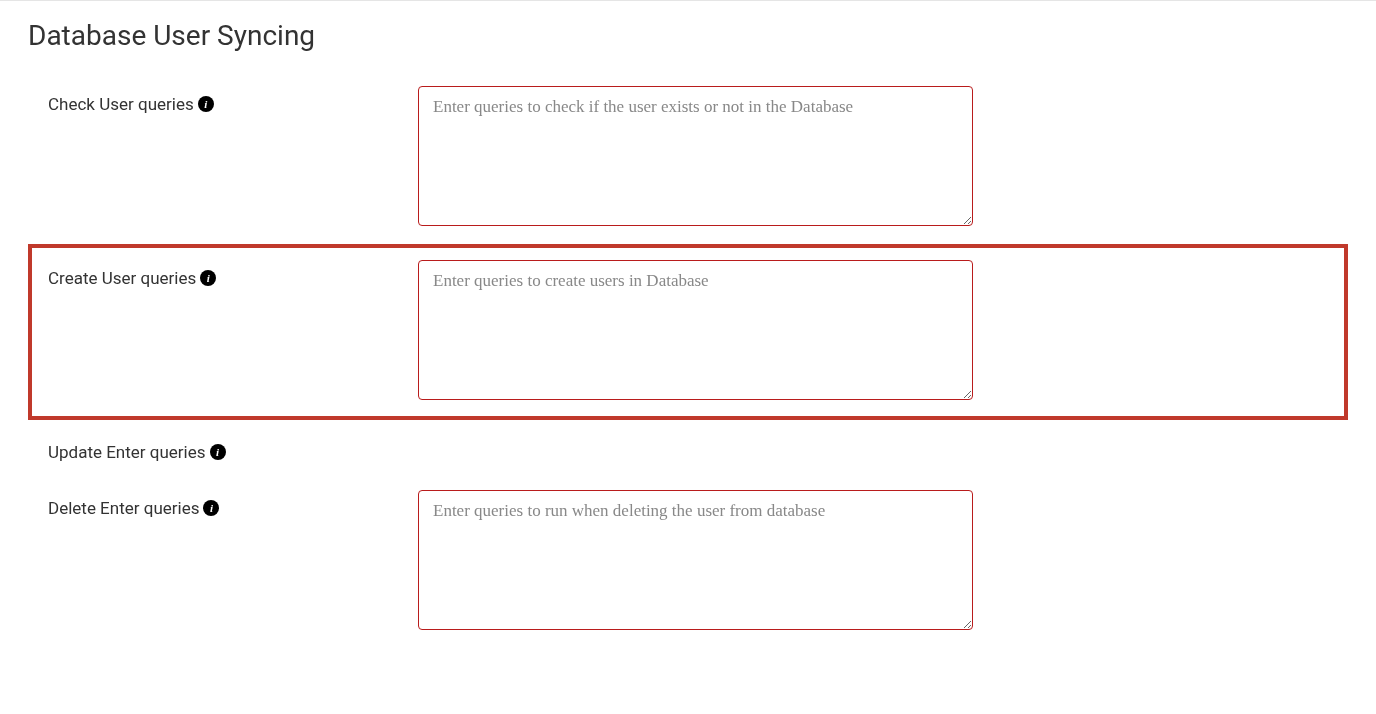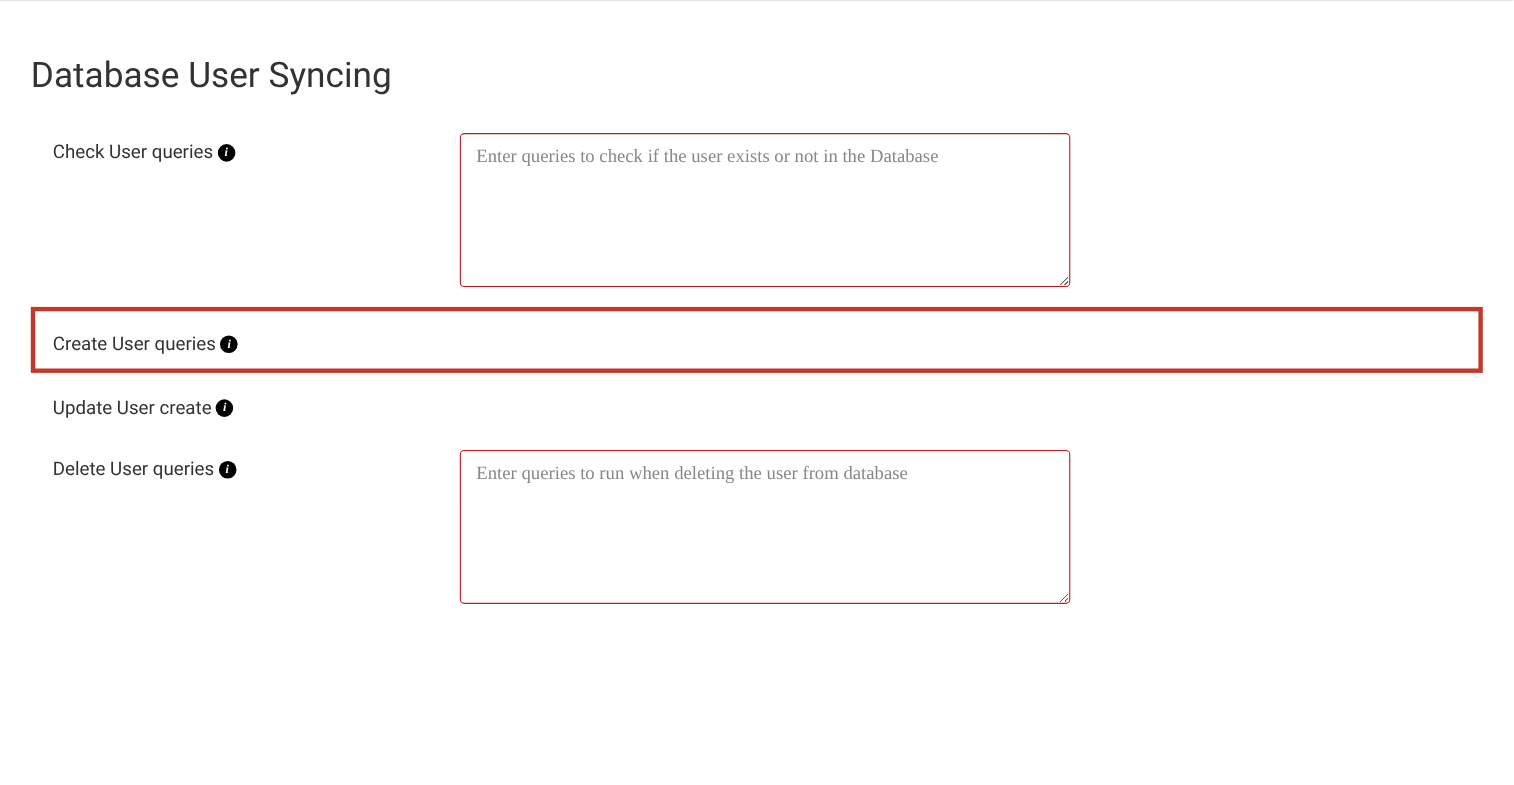--- a/index.html
+++ b/index.html
@@ -12,25 +12,24 @@
       background: #ffffff;
       color: #212529;
       font-size: 16px;
       width: 1376px;
       border-top: 1px solid #e5e5e5;
     }
     .container {
       padding: 18px 28px;
     }
     .section-title {
-      font-size: 32px;
+      font-size: 28px;
       font-weight: 400;
       color: #333;
       margin-bottom: 20px;
-      margin-top: 30px;
     }
     .form-row {
       display: flex;
       align-items: flex-start;
       padding: 14px 20px;
       gap: 30px;
     }
     .form-row.highlighted {
       border: 4px solid #c0392b;
       padding: 12px 16px;
@@ -95,31 +94,34 @@
     <div class="input-col">
       <textarea placeholder="Enter queries to check if the user exists or not in the Database" style=""></textarea>
     </div>
   </div>
 
   <div class="form-row highlighted">
     <div class="label-col">
       <span class="field-label">Create User queries</span>
       <span class="info-icon">i</span>
     </div>
+    <div class="input-col">
+      <textarea placeholder="Enter queries to create users in Database" style=""></textarea>
+    </div>
   </div>
 
   <div class="form-row">
     <div class="label-col">
-      <span class="field-label">Update User create</span>
+      <span class="field-label">Update Enter queries</span>
       <span class="info-icon">i</span>
     </div>
   </div>
 
   <div class="form-row">
     <div class="label-col">
-      <span class="field-label">Delete User queries</span>
+      <span class="field-label">Delete Enter queries</span>
       <span class="info-icon">i</span>
     </div>
     <div class="input-col">
       <textarea placeholder="Enter queries to run when deleting the user from database" style=""></textarea>
     </div>
   </div>
 </div>
 
 </body></html>

